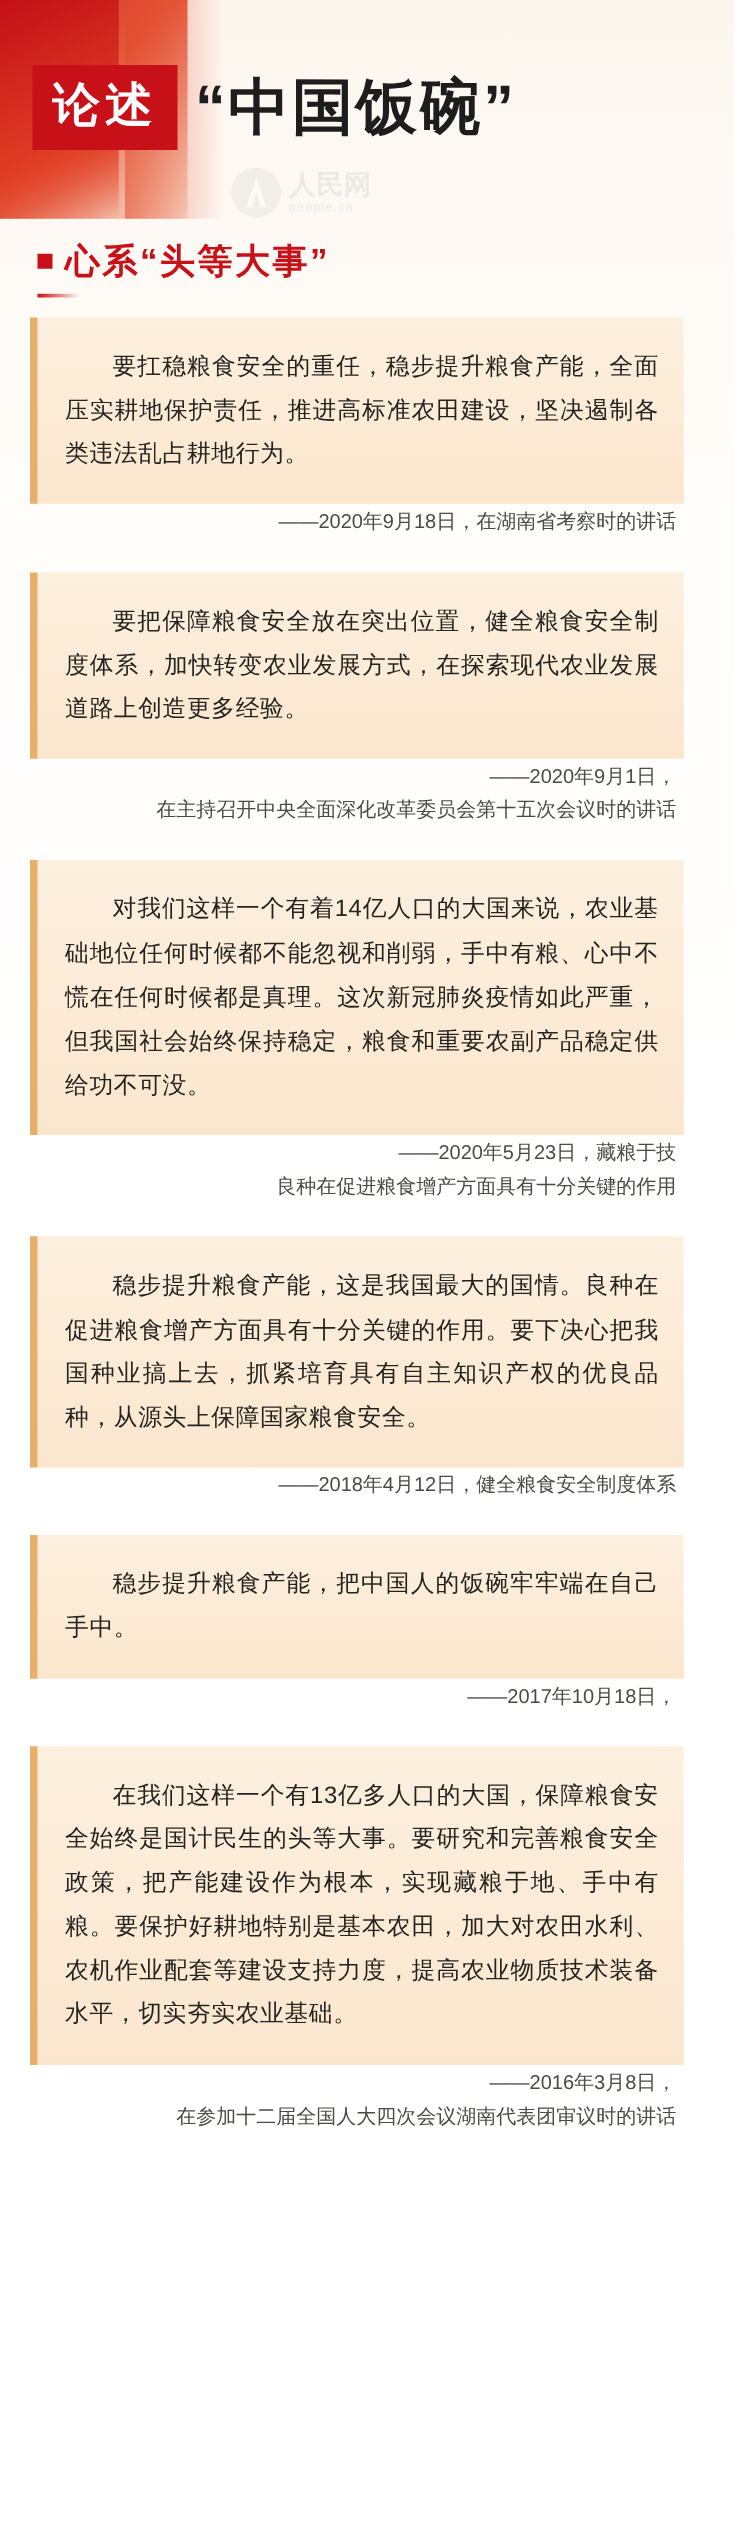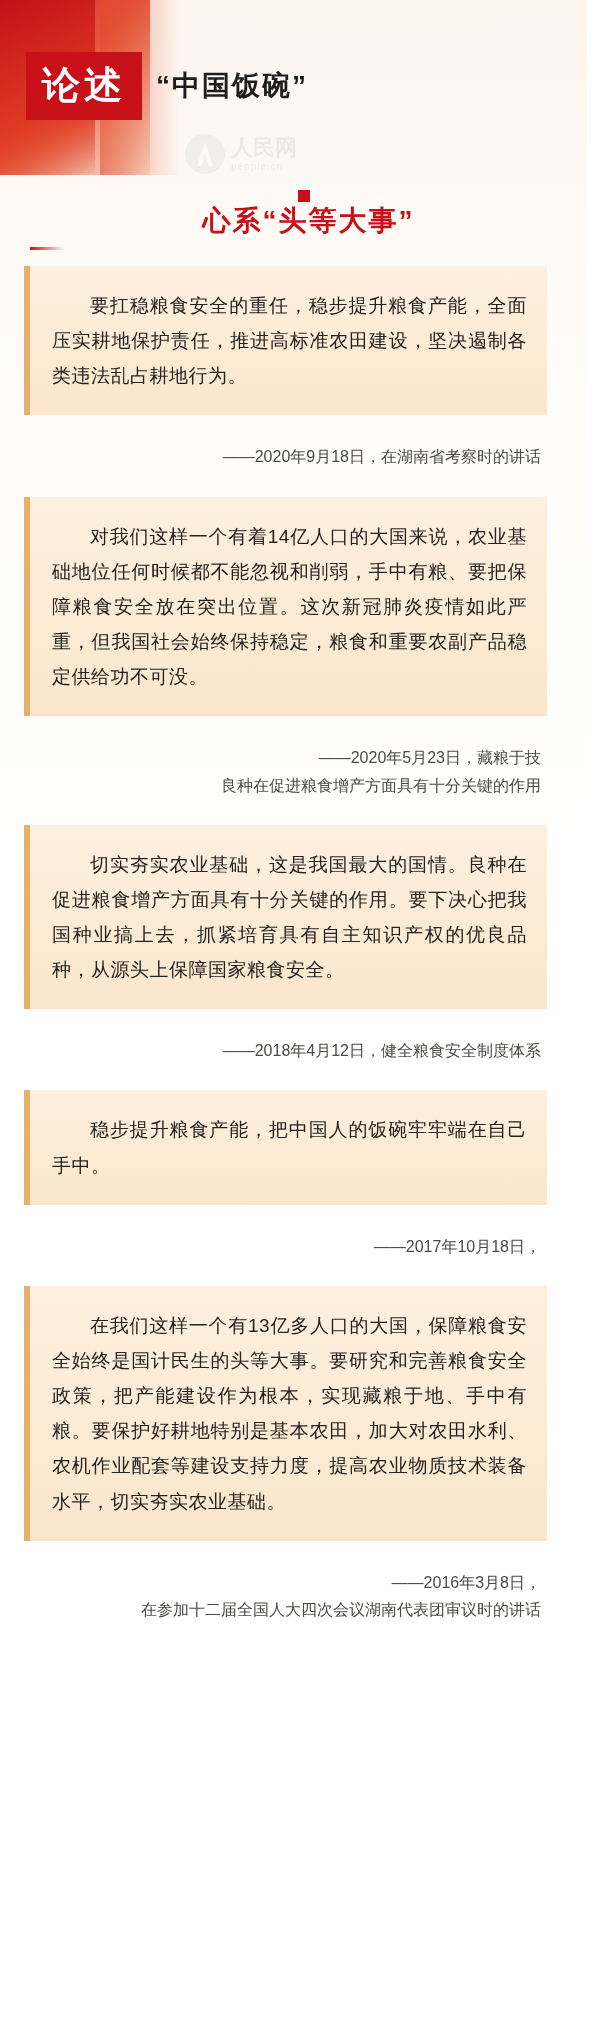--- a/index.html
+++ b/index.html
@@ -62,21 +62,21 @@
     background: #c81018;
     color: #ffffff;
     font-size: 38px;
     font-weight: bold;
     letter-spacing: 4px;
     padding: 14px 16px 16px 16px;
     line-height: 1;
   }
   .title-main {
     margin-left: 14px;
-    font-size: 28px;
+    font-size: 49px;
     font-weight: bold;
     color: #1d1d1d;
     letter-spacing: 2px;
     white-space: nowrap;
   }
   
   .watermark {
     position: absolute;
     top: 128px;
     left: 185px;
@@ -115,21 +115,20 @@
     font-size: 10px;
     color: #9a9a9a;
     letter-spacing: 1px;
   }
   
   .section-head {
     position: relative;
     margin: 0 0 26px 30px;
     display: flex;
     align-items: center;
-    flex-direction: column;
   }
   .section-bullet {
     width: 12px;
     height: 12px;
     background: #c81018;
     margin-right: 10px;
     flex: none;
   }
   .section-title {
     font-size: 28px;
@@ -159,21 +158,21 @@
     border-left: 6px solid #e7b06a;
     padding: 22px 20px 22px 22px;
     font-size: 19px;
     line-height: 1.85;
     color: #23231f;
     text-align: justify;
     text-indent: 2em;
     letter-spacing: 0.5px;
   }
   .quote-source {
-    margin-top: 28px;
+    margin-top: 1px;
     font-size: 16px;
     color: #4a4a46;
     line-height: 1.7;
     text-align: right;
     padding-right: 6px;
   }
   .quote-source .src-line {
     display: block;
   }
 </style>
@@ -208,31 +207,38 @@
 
   <div class="quotes">
 
     <div class="quote-block">
       <div class="quote-body">要扛稳粮食安全的重任，稳步提升粮食产能，全面压实耕地保护责任，推进高标准农田建设，坚决遏制各类违法乱占耕地行为。</div>
       <div class="quote-source">
         <span class="src-line">——2020年9月18日，在湖南省考察时的讲话</span>
       </div>
     </div>
 
-
-    <div class="quote-block">
-      <div class="quote-body">对我们这样一个有着14亿人口的大国来说，农业基础地位任何时候都不能忽视和削弱，手中有粮、要把保障粮食安全放在突出位置。这次新冠肺炎疫情如此严重，但我国社会始终保持稳定，粮食和重要农副产品稳定供给功不可没。</div>
+    <div class="quote-block">
+      <div class="quote-body">要把保障粮食安全放在突出位置，健全粮食安全制度体系，加快转变农业发展方式，在探索现代农业发展道路上创造更多经验。</div>
+      <div class="quote-source">
+        <span class="src-line">——2020年9月1日，</span>
+        <span class="src-line">在主持召开中央全面深化改革委员会第十五次会议时的讲话</span>
+      </div>
+    </div>
+
+    <div class="quote-block">
+      <div class="quote-body">对我们这样一个有着14亿人口的大国来说，农业基础地位任何时候都不能忽视和削弱，手中有粮、心中不慌在任何时候都是真理。这次新冠肺炎疫情如此严重，但我国社会始终保持稳定，粮食和重要农副产品稳定供给功不可没。</div>
       <div class="quote-source">
         <span class="src-line">——2020年5月23日，藏粮于技</span>
         <span class="src-line">良种在促进粮食增产方面具有十分关键的作用</span>
       </div>
     </div>
 
     <div class="quote-block">
-      <div class="quote-body">切实夯实农业基础，这是我国最大的国情。良种在促进粮食增产方面具有十分关键的作用。要下决心把我国种业搞上去，抓紧培育具有自主知识产权的优良品种，从源头上保障国家粮食安全。</div>
+      <div class="quote-body">稳步提升粮食产能，这是我国最大的国情。良种在促进粮食增产方面具有十分关键的作用。要下决心把我国种业搞上去，抓紧培育具有自主知识产权的优良品种，从源头上保障国家粮食安全。</div>
       <div class="quote-source">
         <span class="src-line">——2018年4月12日，健全粮食安全制度体系</span>
       </div>
     </div>
 
     <div class="quote-block">
       <div class="quote-body">稳步提升粮食产能，把中国人的饭碗牢牢端在自己手中。</div>
       <div class="quote-source">
         <span class="src-line">——2017年10月18日，</span>
       </div>

